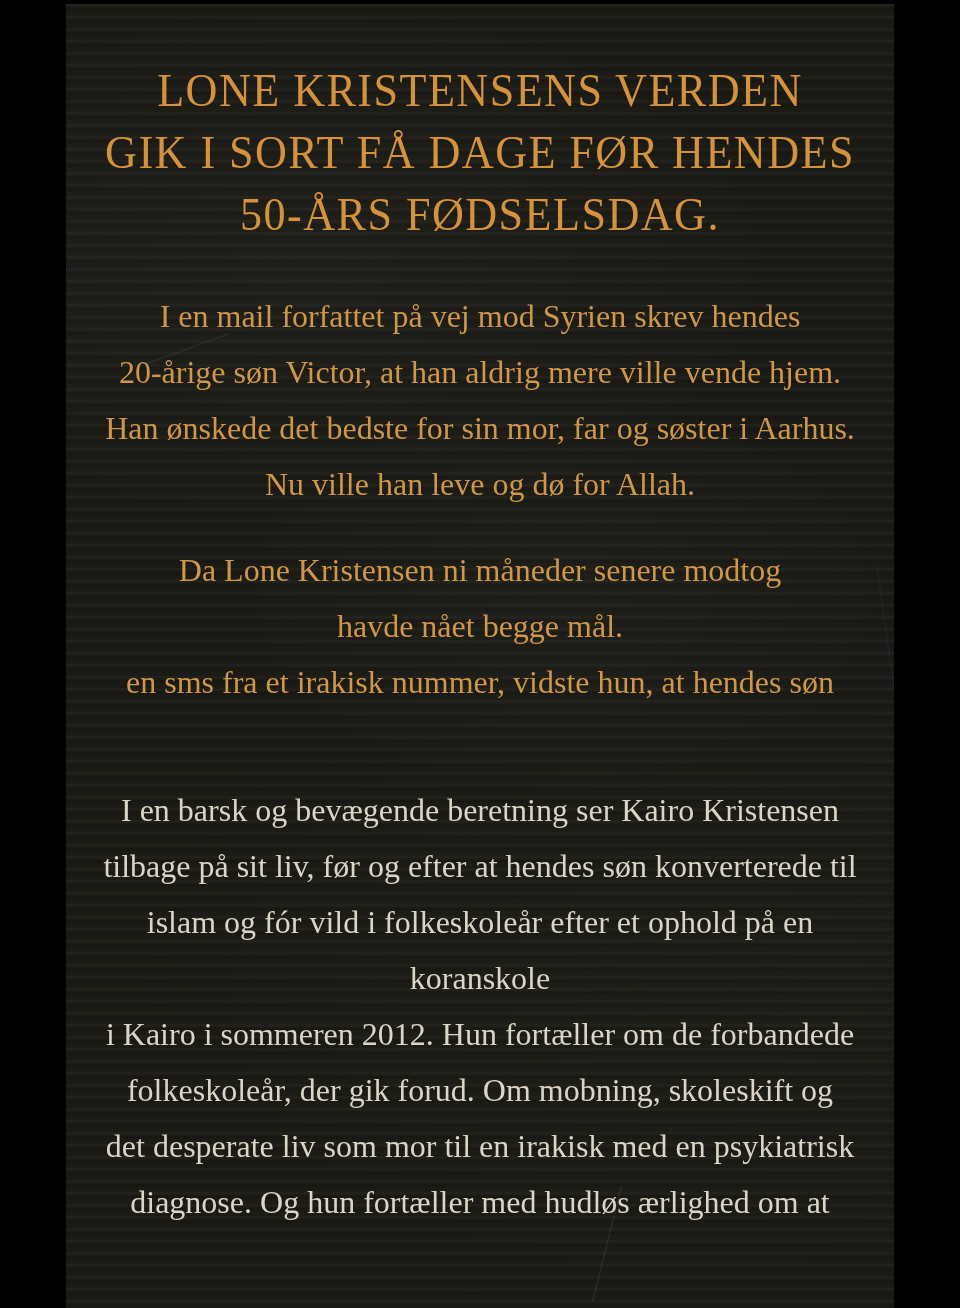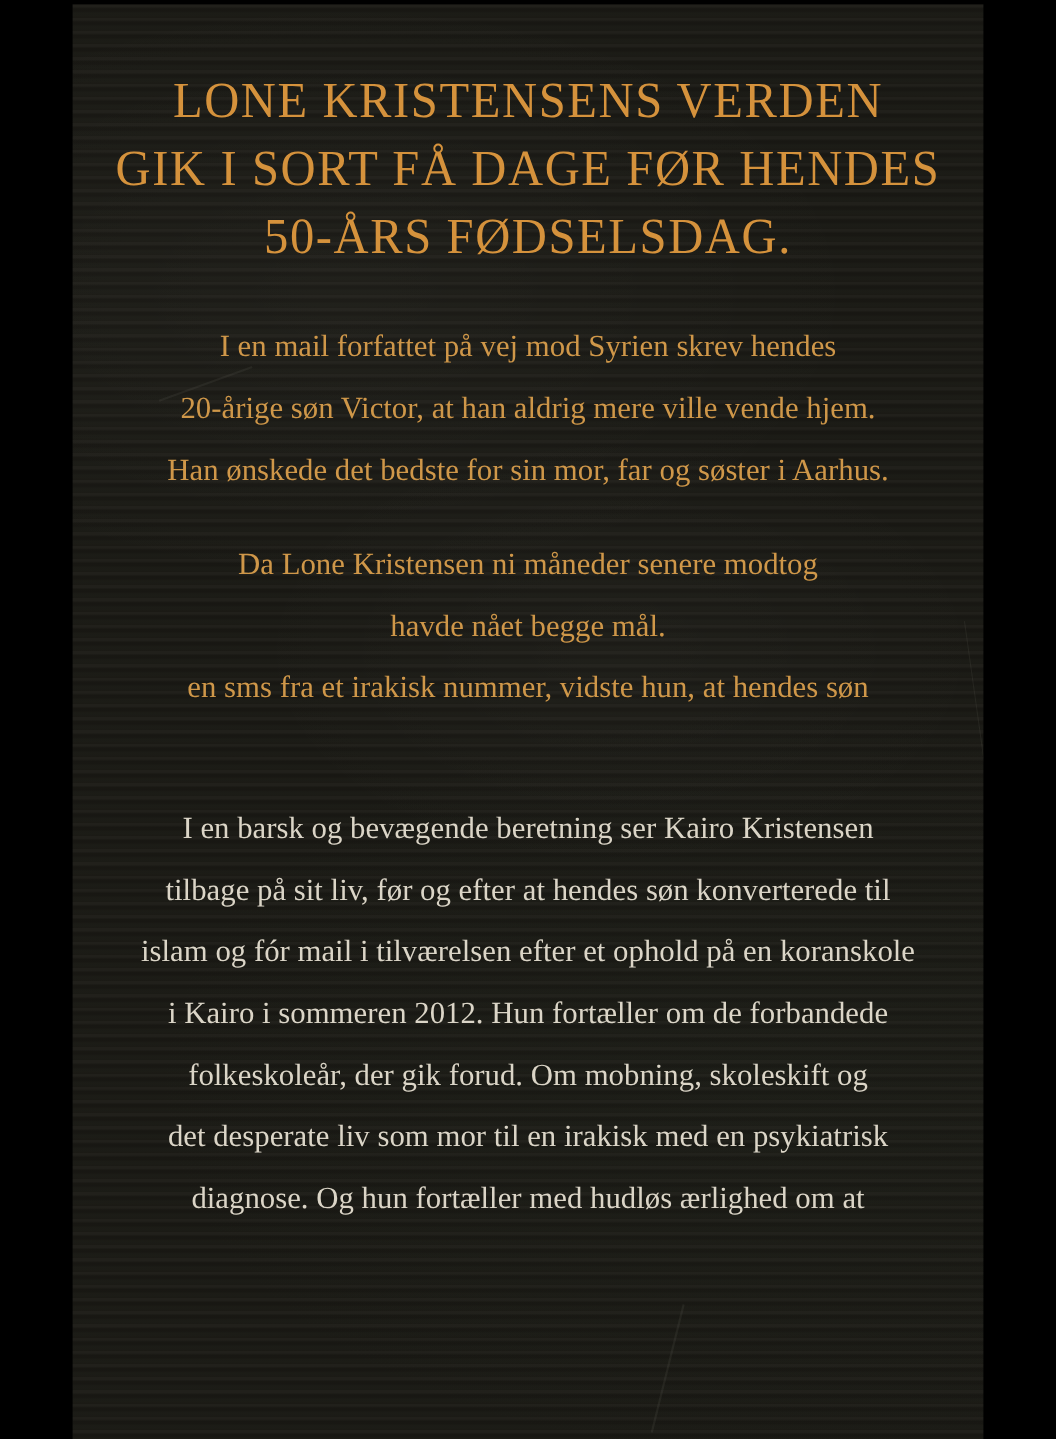--- a/index.html
+++ b/index.html
@@ -44,21 +44,21 @@
     font-size: 46px;
     line-height: 62px;
     letter-spacing: 1.5px;
     font-weight: normal;
   }
   .heading .h-line {
     transform: scaleX(0.96);
     transform-origin: center;
   }
   .para {
-    font-size: 28px;
+    font-size: 32px;
     line-height: 56px;
     margin: 0 30px;
   }
   .para-1 { margin-top: 42px; }
   .para-2 { margin-top: 30px; }
   .para-3 { margin-top: 72px; }
   .orange { color: var(--bodyOrange, #cf9749); }
   .cream  { color: var(--bodyCream, #dbd5c7); }
 </style>
 </head>
@@ -73,31 +73,32 @@
   <header class="heading">
     <div class="h-line">LONE KRISTENSENS VERDEN</div>
     <div class="h-line">GIK I SORT FÅ DAGE FØR HENDES</div>
     <div class="h-line">50-ÅRS FØDSELSDAG.</div>
   </header>
 
   <section class="para para-1 orange">
     <div class="b-line">I en mail forfattet på vej mod Syrien skrev hendes</div>
     <div class="b-line">20-årige søn Victor, at han aldrig mere ville vende hjem.</div>
     <div class="b-line">Han ønskede det bedste for sin mor, far og søster i Aarhus.</div>
+    <div class="b-line">Nu ville han leve og dø for Allah.</div>
   </section>
 
   <section class="para para-2 orange">
     <div class="b-line">Da Lone Kristensen ni måneder senere modtog</div>
     <div class="b-line">havde nået begge mål.</div>
     <div class="b-line">en sms fra et irakisk nummer, vidste hun, at hendes søn</div>
   </section>
 
   <section class="para para-3 cream">
     <div class="b-line">I en barsk og bevægende beretning ser Kairo Kristensen</div>
     <div class="b-line">tilbage på sit liv, før og efter at hendes søn konverterede til</div>
-    <div class="b-line">islam og fór mail i tilværelsen efter et ophold på en koranskole</div>
+    <div class="b-line">islam og fór vild i folkeskoleår efter et ophold på en koranskole</div>
     <div class="b-line">i Kairo i sommeren 2012. Hun fortæller om de forbandede</div>
     <div class="b-line">folkeskoleår, der gik forud. Om mobning, skoleskift og</div>
     <div class="b-line">det desperate liv som mor til en irakisk med en psykiatrisk</div>
     <div class="b-line">diagnose. Og hun fortæller med hudløs ærlighed om at</div>
   </section>
 
 </div>
 
 </body></html>

